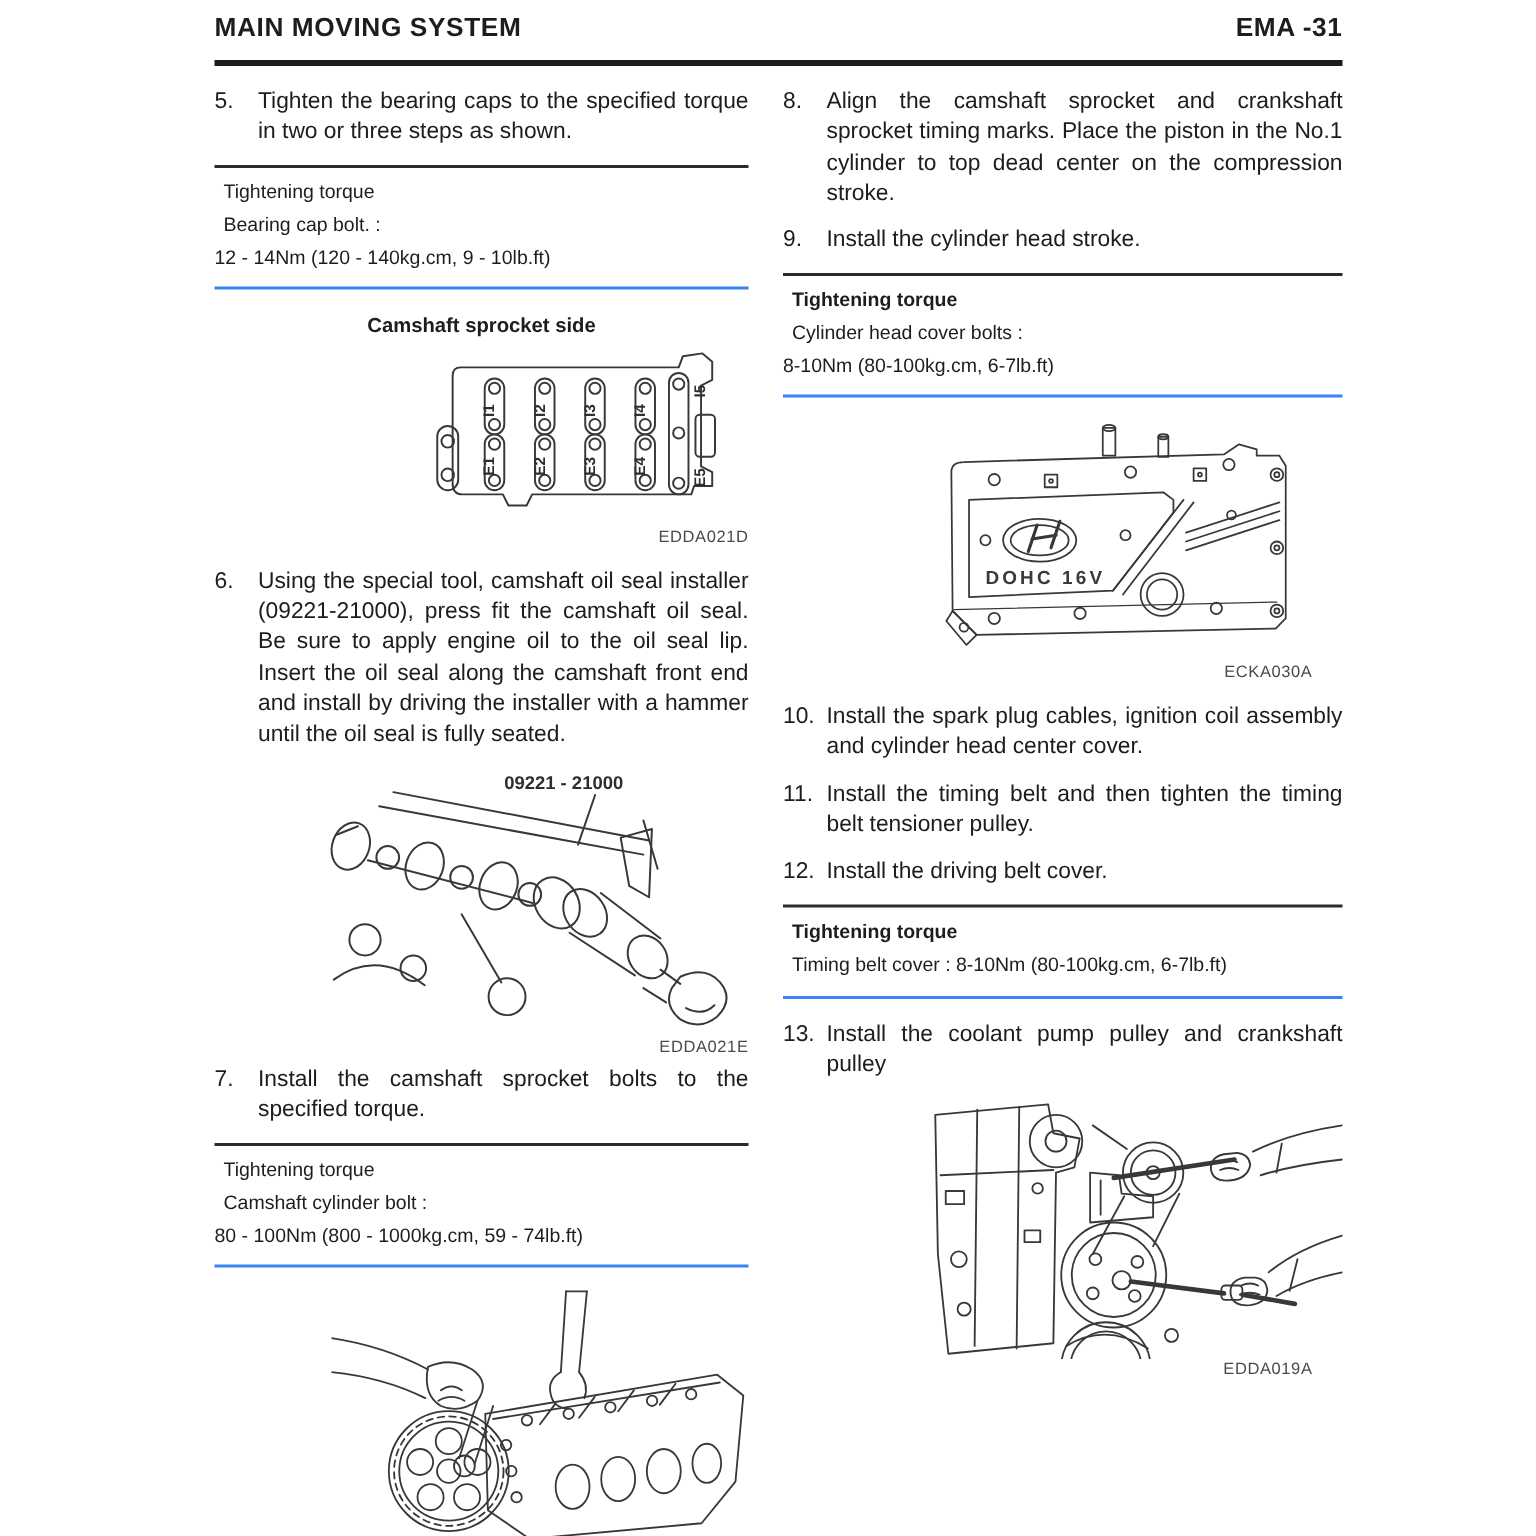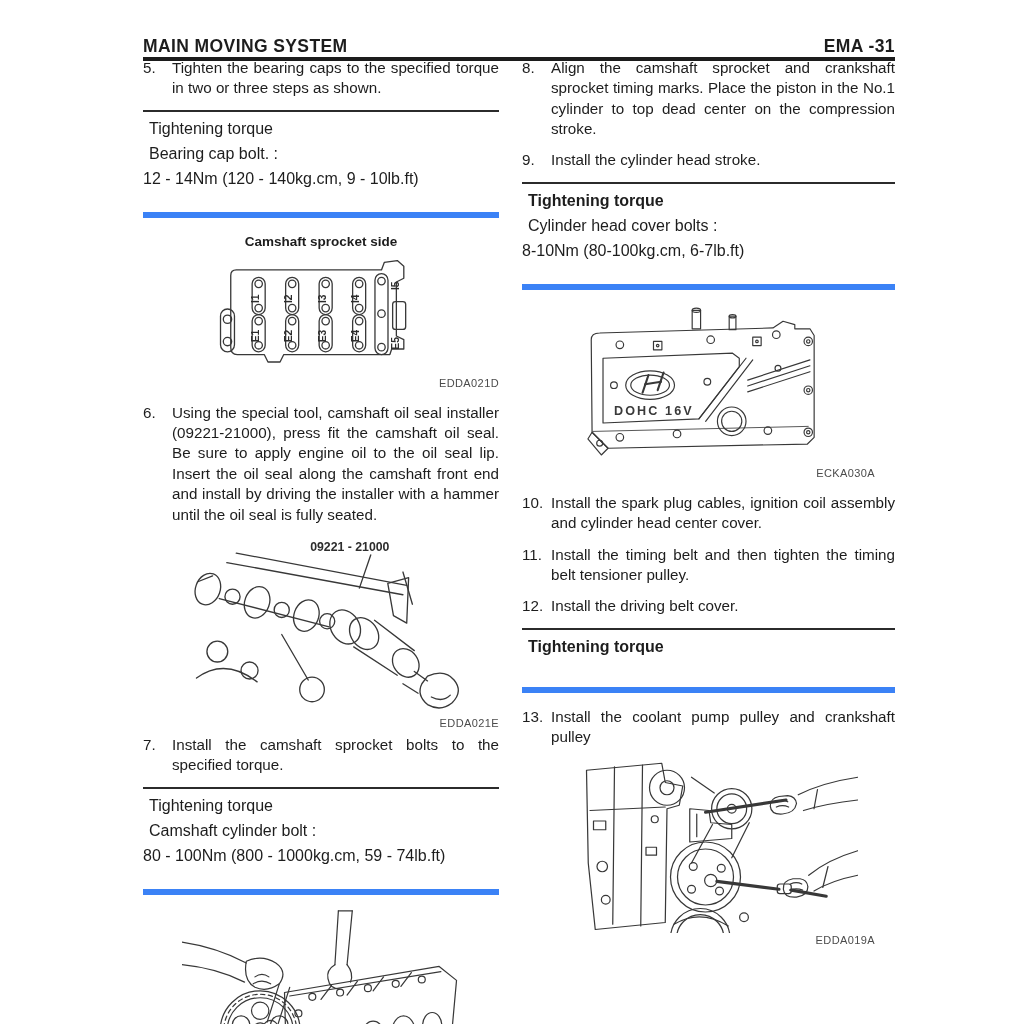--- a/index.html
+++ b/index.html
@@ -1,44 +1,44 @@
 <!DOCTYPE html>
 <html><head>
 <meta charset="utf-8">
 <style>
   * { margin:0; padding:0; box-sizing:border-box; }
   html,body { width:1024px; height:1024px; background:#ffffff; overflow:hidden;
               font-family:"Liberation Sans", sans-serif; color:#1d1d1d; }
   .page { position:relative; width:1024px; height:1024px; background:#ffffff; }
 
-  .header { position:absolute; left:143px; top:36px; width:752px;
+  .header { position:absolute; left:143px; top:8px; width:752px;
             display:flex; justify-content:space-between; align-items:flex-end;
-            padding-bottom:0; border-bottom:4px solid #1c1c1c; }
+            padding-bottom:11px; border-bottom:4px solid #1c1c1c; }
   .header .title   { font-size:17.5px; font-weight:bold; letter-spacing:.4px; }
   .header .pagecode{ font-size:17.5px; font-weight:bold; letter-spacing:.4px; }
 
   .col { position:absolute; top:58px; }
   .col-left  { left:143px; width:356px; }
   .col-right { left:522px; width:373px; }
 
   .step { display:flex; font-size:15.2px; line-height:1.34; margin-bottom:11px; }
   .step .num { flex:0 0 29px; }
   .step .txt { flex:1; text-align:justify; }
 
-  .torque-box { border-top:2px solid #2b2b2b; border-bottom:6px solid #3b82f6;
-                padding:6px 0 24px; margin:5px 0 14px; font-size:16px; }
+  .torque-box { border-top:2px solid #2b2b2b; border-bottom:2px solid #3b82f6;
+                padding:6px 0 12px; margin:5px 0 14px; font-size:13px; }
   .torque-box .heading { margin:2px 0 7px 6px; }
   .torque-box.bold-head .heading { font-weight:bold; }
   .torque-box .label { margin:0 0 7px 6px; }
   .torque-box .value { text-align:left; padding-right:4px; }
   .torque-box .inline-line { margin:0 0 2px 6px; }
 
   .figure { margin:0 0 14px; }
   .figure .caption { text-align:center; font-weight:bold; font-size:13.5px; margin:4px 0 6px; }
-  .figure .art { display:flex; justify-content:center; }
+  .figure .art { display:flex; justify-content:flex-end; }
   .figure .code { font-size:11px; color:#4b4b4b; text-align:right; letter-spacing:.4px; margin-top:1px; }
   .col-right .figure .code { padding-right:20px; }
 
   svg { display:block; }
   svg .ln { fill:none; stroke:#383838; stroke-width:1.4; stroke-linecap:round; stroke-linejoin:round; }
   svg .thin { stroke-width:1; }
   svg .thick { stroke-width:3.5; }
   svg text { font-family:"Liberation Sans", sans-serif; fill:#2d2d2d; }
   svg .cap-label { font-size:11px; font-weight:bold; }
   svg .tool-label { font-size:13px; font-weight:bold; }
@@ -308,20 +308,21 @@
       <span class="txt">Install the timing belt and then tighten the timing belt tensioner pulley.</span>
     </div>
 
     <div class="step">
       <span class="num">12.</span>
       <span class="txt">Install the driving belt cover.</span>
     </div>
 
     <div class="torque-box bold-head">
       <div class="heading">Tightening torque</div>
+      <div class="inline-line">Timing belt cover : 8-10Nm (80-100kg.cm, 6-7lb.ft)</div>
     </div>
 
     <div class="step" style="margin-top:0;">
       <span class="num">13.</span>
       <span class="txt">Install the coolant pump pulley and crankshaft pulley</span>
     </div>
 
     <div class="figure" style="margin-top:4px;">
       <div class="art">
         <svg viewBox="0 0 340 200" width="298" height="175">

